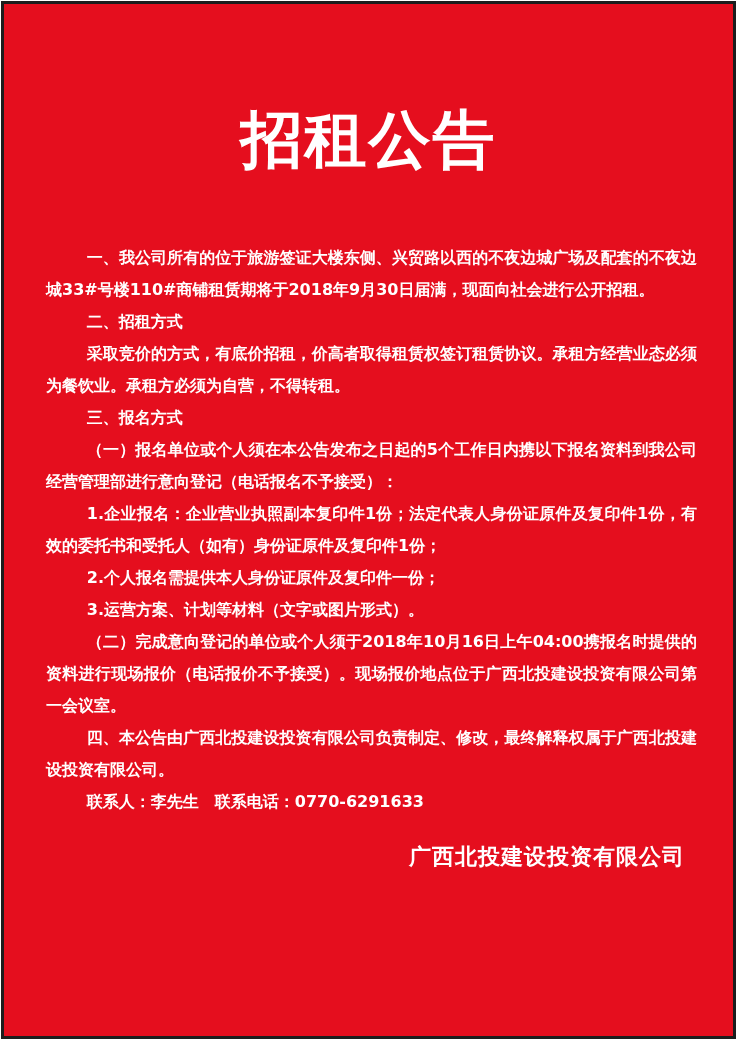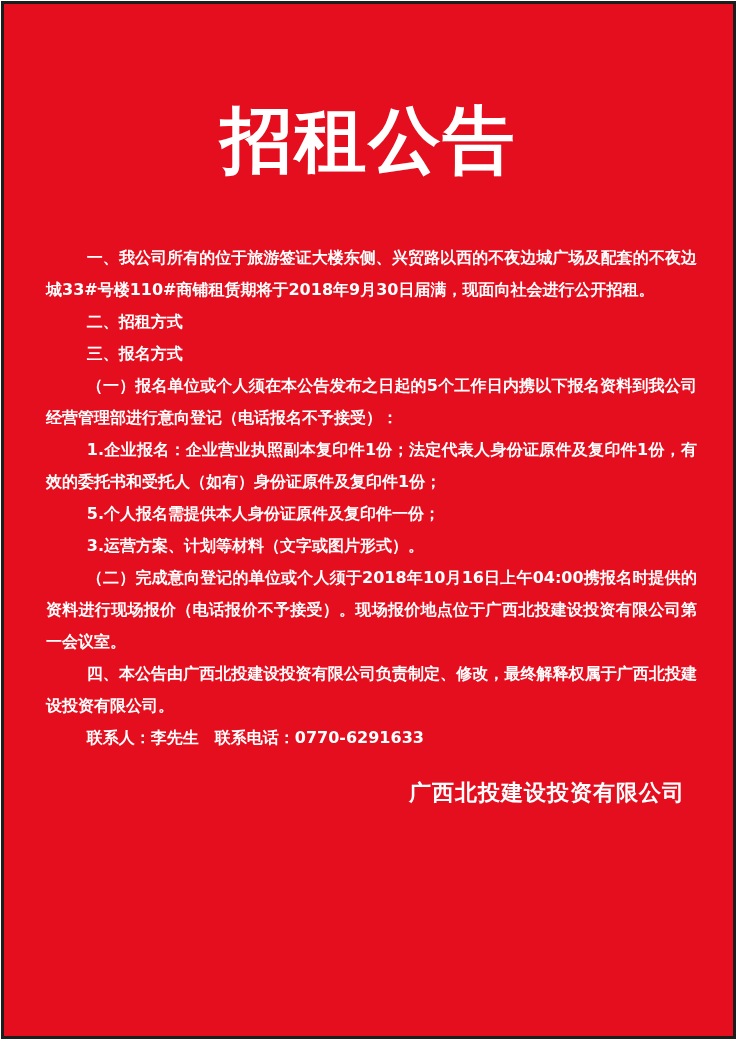--- a/index.html
+++ b/index.html
@@ -29,21 +29,21 @@
     background: #e50e1e;
     border: 3px solid #1d1d1d;
     color: #ffffff;
     overflow: hidden;
   }
   .poster-title {
     margin: 82px 0 0 0;
     text-align: center;
     font-family: "DejaVu Serif", "Liberation Serif", serif;
     font-weight: bold;
-    font-size: 72px;
+    font-size: 62px;
     line-height: 108px;
     letter-spacing: 2px;
     color: #ffffff;
   }
   .announcement-body {
     margin: 48px 36px 0 42px;
     font-family: "DejaVu Sans", "Liberation Sans", sans-serif;
     font-weight: bold;
     font-size: 16px;
     line-height: 32px;
@@ -72,24 +72,25 @@
 <body>
 
 <div class="page">
   <div class="poster">
 
     <h1 class="poster-title">招租公告</h1>
 
     <div class="announcement-body">
       <p>一、我公司所有的位于旅游签证大楼东侧、兴贸路以西的不夜边城广场及配套的不夜边城33#号楼110#商铺租赁期将于2018年9月30日届满，现面向社会进行公开招租。</p>
       <p>二、招租方式</p>
+      <p>采取竞价的方式，有底价招租，价高者取得租赁权签订租赁协议。承租方经营业态必须为餐饮业。承租方必须为自营，不得转租。</p>
       <p>三、报名方式</p>
       <p>（一）报名单位或个人须在本公告发布之日起的5个工作日内携以下报名资料到我公司经营管理部进行意向登记（电话报名不予接受）：</p>
       <p>1.企业报名：企业营业执照副本复印件1份；法定代表人身份证原件及复印件1份，有效的委托书和受托人（如有）身份证原件及复印件1份；</p>
-      <p>5.个人报名需提供本人身份证原件及复印件一份；</p>
+      <p>2.个人报名需提供本人身份证原件及复印件一份；</p>
       <p>3.运营方案、计划等材料（文字或图片形式）。</p>
       <p>（二）完成意向登记的单位或个人须于2018年10月16日上午04:00携报名时提供的资料进行现场报价（电话报价不予接受）。现场报价地点位于广西北投建设投资有限公司第一会议室。</p>
       <p>四、本公告由广西北投建设投资有限公司负责制定、修改，最终解释权属于广西北投建设投资有限公司。</p>
       <p>联系人：李先生　联系电话：0770-6291633</p>
     </div>
 
     <div class="signature-block">
       <div>广西北投建设投资有限公司</div>
     </div>
 

